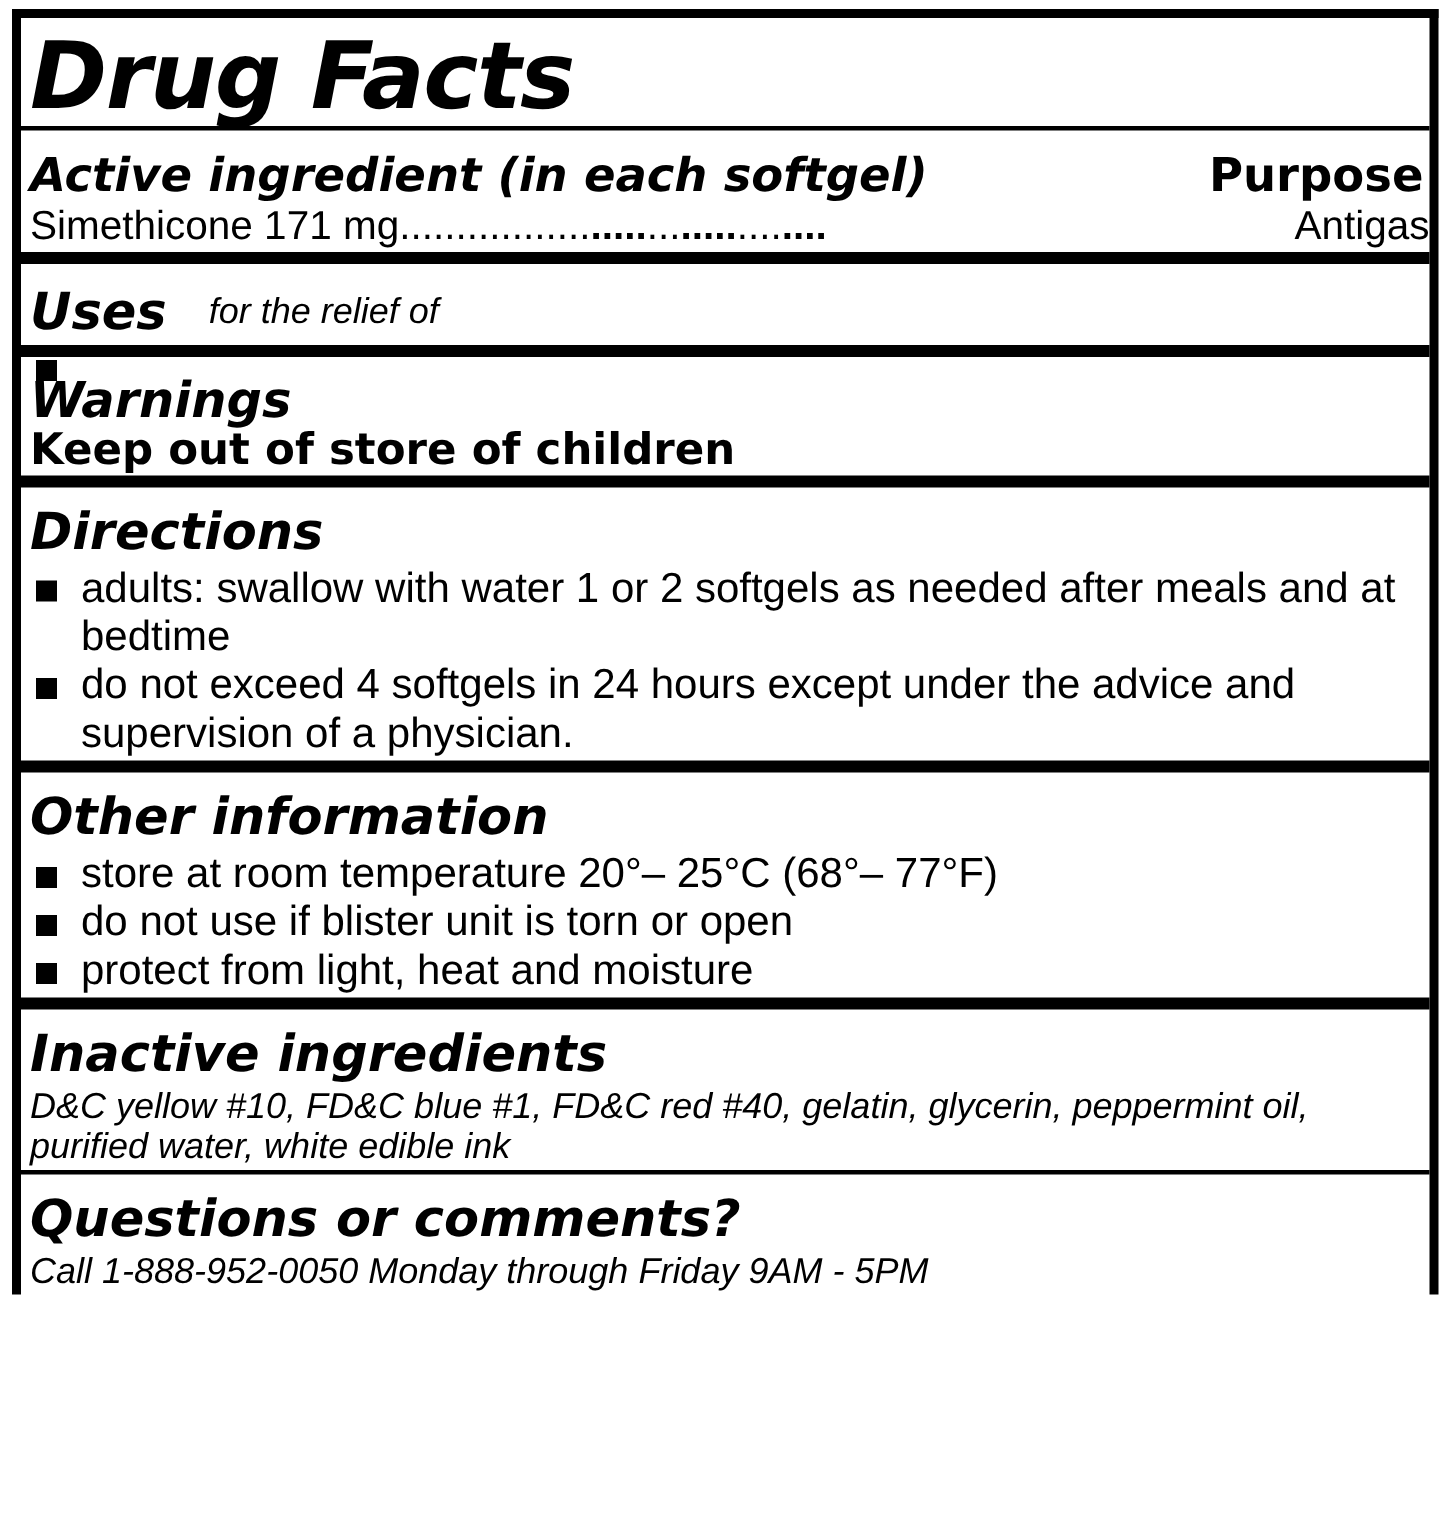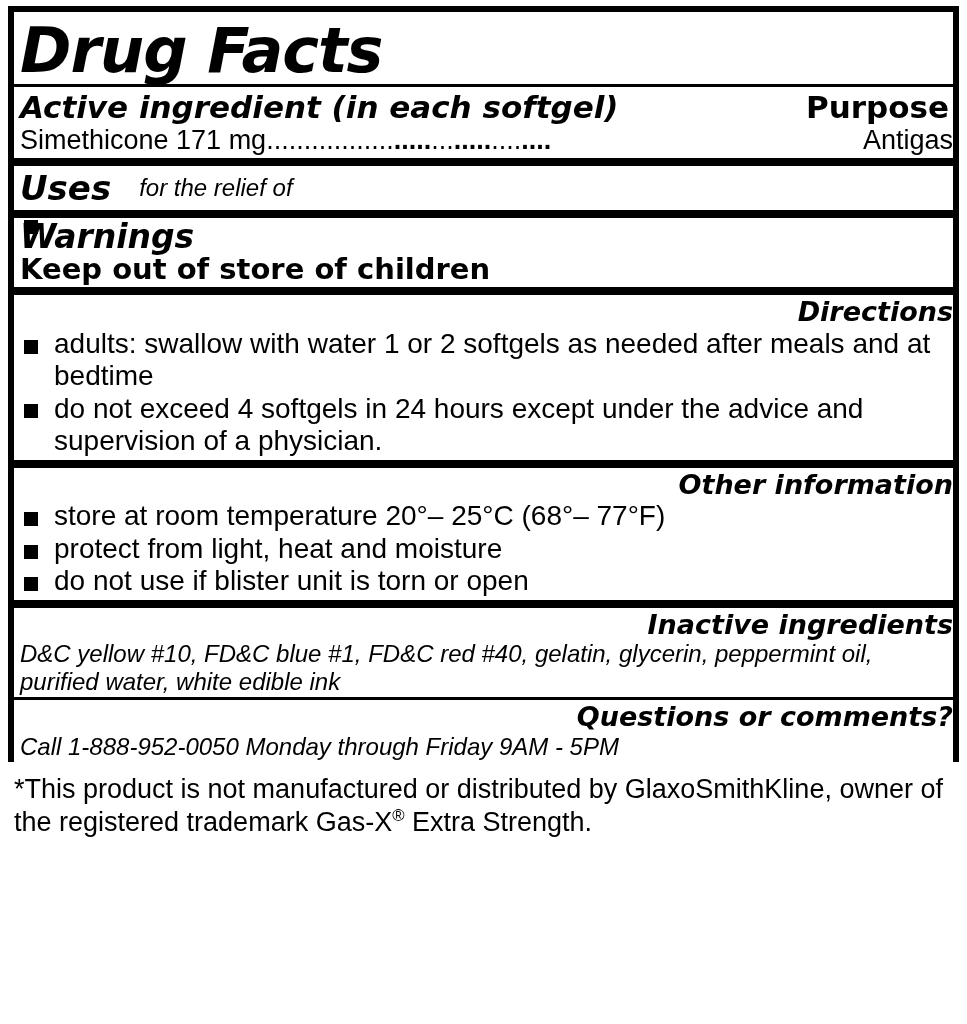--- a/index.html
+++ b/index.html
@@ -37,21 +37,21 @@
     font-style: italic;
     font-size: 62px;
     line-height: 1.0;
     letter-spacing: -1px;
     padding: 8px 0 2px 6px;
   }
 
   .rule-thin { border-top: 3px solid #000; }
   .rule-med  { border-top: 8px solid #000; }
 
-  .sec { padding: 2px 0 2px 6px; border-radius: 27px; }
+  .sec { padding: 12px 0 2px 6px; border-radius: 27px; }
 
   .row-head {
     display: flex;
     align-items: baseline;
     justify-content: space-between;
   }
   .hd-italic {
     font-family: "DejaVu Sans", sans-serif;
     font-weight: bold;
     font-style: italic;
@@ -132,24 +132,23 @@
     font-weight: bold;
     font-size: 29px;
     line-height: 1.12;
     margin-top: -2px;
   }
 
   .dir-title, .other-title, .inact-title, .q-title {
     font-family: "DejaVu Sans", sans-serif;
     font-weight: bold;
     font-style: italic;
-    font-size: 27px;
+    font-size: 34px;
     line-height: 1.1;
     margin-bottom: 1px;
-    text-align: right;
   }
 
   .footnote {
     font-family: "Liberation Sans", sans-serif;
     font-size: 27px;
     line-height: 1.16;
     padding: 12px 6px 0 6px;
   }
   sup.reg { font-size: 0.62em; vertical-align: super; }
 </style>
@@ -199,36 +198,33 @@
         <li><span class="sq"></span><span>adults:  swallow with water 1 or 2 softgels as needed after meals and at bedtime</span></li>
         <li><span class="sq"></span><span>do not exceed 4 softgels in 24 hours except under the advice and supervision of a physician.</span></li>
       </ul>
     </div>
 
     <div class="rule-med"></div>
     <div class="sec">
       <div class="other-title">Other information</div>
       <ul class="bul">
         <li><span class="sq"></span><span>store at room temperature 20°– 25°C  (68°– 77°F)</span></li>
+        <li><span class="sq"></span><span>do not use if blister unit is torn or open</span></li>
         <li><span class="sq"></span><span>protect from light, heat and moisture</span></li>
-        <li><span class="sq"></span><span>do not use if blister unit is torn or open</span></li>
       </ul>
     </div>
 
     <div class="rule-med"></div>
     <div class="sec">
       <div class="inact-title">Inactive ingredients</div>
       <div class="body-txt">D&amp;C yellow #10, FD&amp;C blue #1, FD&amp;C red #40, gelatin, glycerin, peppermint oil, purified water, white edible ink</div>
     </div>
 
     <div class="rule-thin"></div>
     <div class="sec">
       <div class="q-title">Questions or comments?</div>
       <div class="body-txt">Call 1-888-952-0050 Monday through Friday 9AM - 5PM</div>
     </div>
 
   </div>
 
-  <div class="footnote">
-    <span>*This product is not manufactured or distributed by GlaxoSmithKline, owner of the registered trademark Gas-X</span><sup class="reg">®</sup><span> Extra Strength.</span>
-  </div>
 
 </div>
 
 </body></html>

